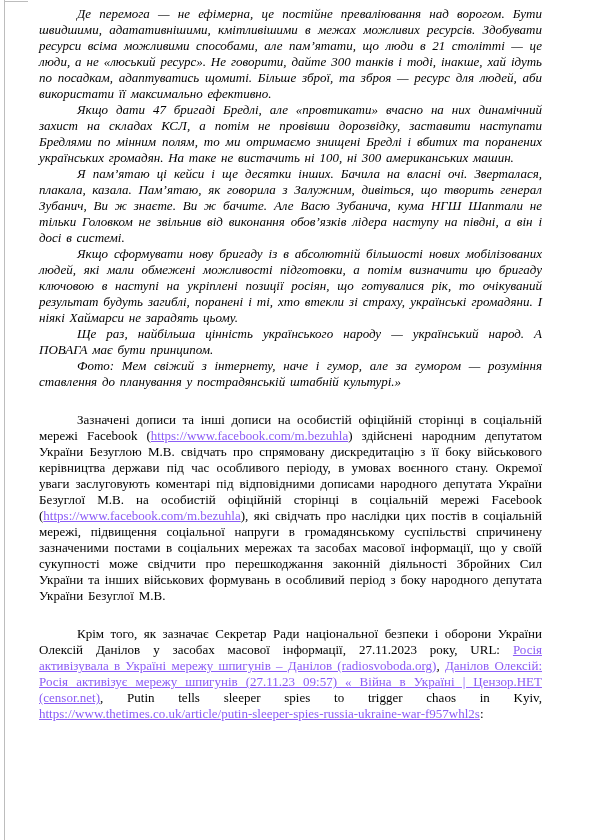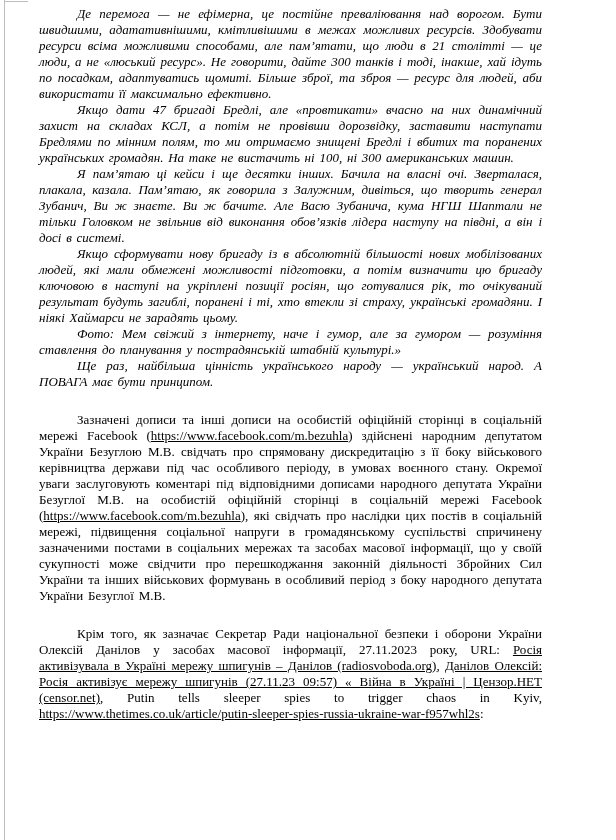--- a/index.html
+++ b/index.html
@@ -41,33 +41,33 @@
     margin: 0;
     text-indent: 38px;
   }
   .doc p.italic {
     font-style: italic;
   }
   .doc p.gap-large {
     margin-top: 22px;
   }
   .doc a.link {
-    color: #000000;
+    color: #8b5cf6;
     text-decoration: underline;
     cursor: pointer;
   }
 </style>
 </head>
 <body>
 
 <div class="edge-h"></div>
 <div class="edge-v"></div>
 
 <div class="doc" id="doc">
     <p class="italic"><span>Де перемога — не ефімерна, це постійне преваліювання над ворогом. Бути швидшими, адатативнішими, кмітливішими в межах можливих ресурсів. Здобувати ресурси всіма можливими способами, але пам’ятати, що люди в 21 столітті — це люди, а не «люський ресурс». Не говорити, дайте 300 танків і тоді, інакше, хай ідуть по посадкам, адаптуватись щомиті. Більше зброї, та зброя — ресурс для людей, аби використати її максимально ефективно.</span></p>
     <p class="italic"><span>Якщо дати 47 бригаді Бредлі, але «провтикати» вчасно на них динамічний захист на складах КСЛ, а потім не провівши дорозвідку, заставити наступати Бредлями по мінним полям, то ми отримаємо знищені Бредлі і вбитих та поранених українських громадян. На таке не вистачить ні 100, ні 300 американських машин.</span></p>
     <p class="italic"><span>Я пам’ятаю ці кейси і ще десятки інших. Бачила на власні очі. Зверталася, плакала, казала. Пам’ятаю, як говорила з Залужним, дивіться, що творить генерал Зубанич, Ви ж знаєте. Ви ж бачите. Але Васю Зубанича, кума НГШ Шаптали не тільки Головком не звільнив від виконання обов’язків лідера наступу на півдні, а він і досі в системі.</span></p>
     <p class="italic"><span>Якщо сформувати нову бригаду із в абсолютній більшості нових мобілізованих людей, які мали обмежені можливості підготовки, а потім визначити цю бригаду ключовою в наступі на укріплені позиції росіян, що готувалися рік, то очікуваний результат будуть загиблі, поранені і ті, хто втекли зі страху, українські громадяни. І ніякі Хаймарси не зарадять цьому.</span></p>
+    <p class="italic"><span>Ще раз, найбільша цінність українського народу — український народ. А ПОВАГА має бути принципом.</span></p>
     <p class="italic"><span>Фото: Мем свіжий з інтернету, наче і гумор, але за гумором — розуміння ставлення до планування у пострадянській штабній культурі.»</span></p>
-    <p class="italic"><span>Ще раз, найбільша цінність українського народу — український народ. А ПОВАГА має бути принципом.</span></p>
     <p class=" gap-large"><span>Зазначені дописи та інші дописи на особистій офіційній сторінці в соціальній мережі Facebook (</span><a class="link">https://www.facebook.com/m.bezuhla</a><span>) здійснені народним депутатом України Безуглою М.В. свідчать про спрямовану дискредитацію з її боку військового керівництва держави під час особливого періоду, в умовах воєнного стану. Окремої уваги заслуговують коментарі під відповідними дописами народного депутата України Безуглої М.В. на особистій офіційній сторінці в соціальній мережі Facebook (</span><a class="link">https://www.facebook.com/m.bezuhla</a><span>), які свідчать про наслідки цих постів в соціальній мережі, підвищення соціальної напруги в громадянському суспільстві спричинену зазначеними постами в соціальних мережах та засобах масової інформації, що у своїй сукупності може свідчити про перешкоджання законній діяльності Збройних Сил України та інших військових формувань в особливий період з боку народного депутата України Безуглої М.В.</span></p>
     <p class=" gap-large"><span>Крім того, як зазначає Секретар Ради національної безпеки і оборони України Олексій Данілов у засобах масової інформації, 27.11.2023 року, URL: </span><a class="link">Росія активізувала в Україні мережу шпигунів – Данілов (radiosvoboda.org)</a><span>, </span><a class="link">Данілов Олексій: Росія активізує мережу шпигунів (27.11.23 09:57) « Війна в Україні | Цензор.НЕТ (censor.net)</a><span>, Putin tells sleeper spies to trigger chaos in Kyiv, </span><a class="link">https://www.thetimes.co.uk/article/putin-sleeper-spies-russia-ukraine-war-f957whl2s</a><span>:</span></p>
   </div>
 
 </body></html>

